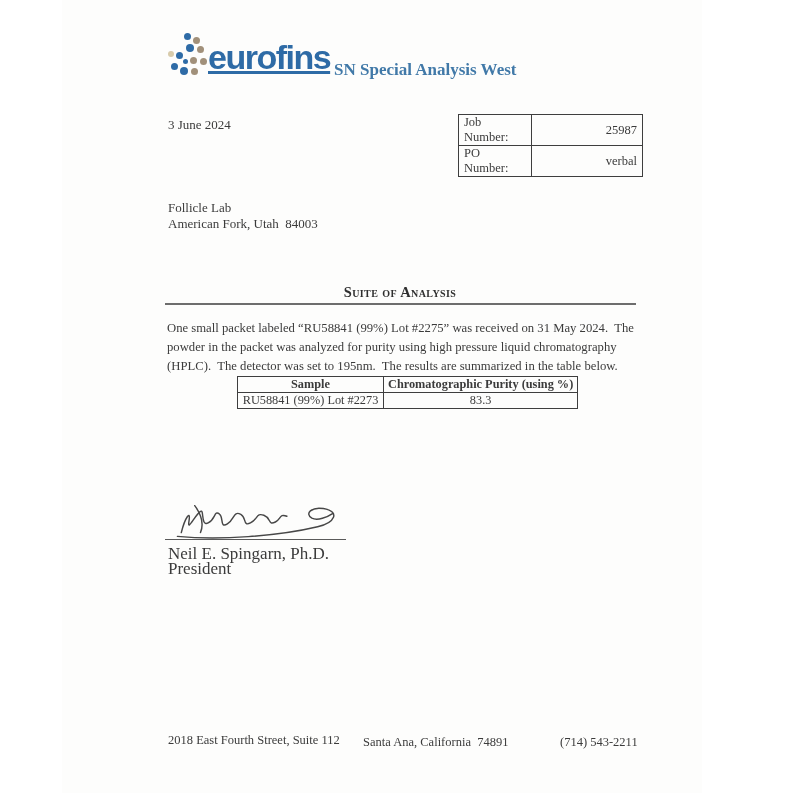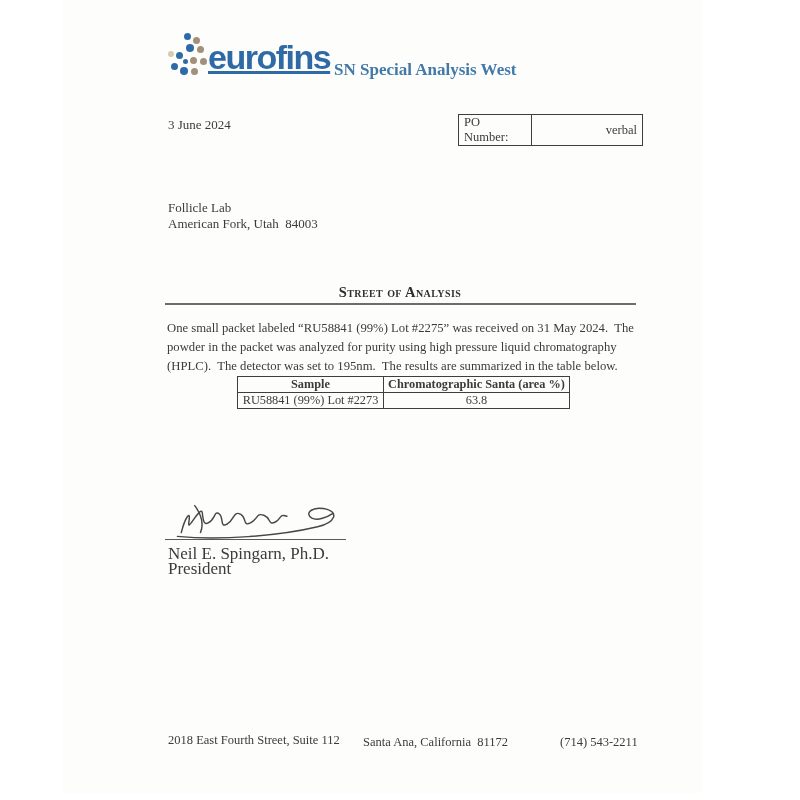--- a/index.html
+++ b/index.html
@@ -107,59 +107,63 @@
     <span class="dot-blue" style="left:5px;top:33px;width:7px;height:7px;"></span>
     <span class="dot-blue" style="left:14px;top:37px;width:8px;height:8px;"></span>
     <span class="dot-tan" style="left:25px;top:38px;width:7px;height:7px;"></span>
   </div>
   <div class="brand">eurofins</div>
   <div class="tagline">SN Special Analysis West</div>
 
   <div class="abs txt date">3 June 2024</div>
   <table class="jobtbl">
     <tbody>
+        <tr>
+      <td class="lbl">Job Number:</td>
+      <td class="val">25987</td>
+    </tr>
     <tr>
       <td class="lbl">PO Number:</td>
       <td class="val">verbal</td>
     </tr>
   </tbody>
     </table>
 
   <div class="abs addr">
     <div class="txt">Follicle Lab</div>
     <div class="txt">American Fork, Utah  84003</div>
   </div>
 
-  <div class="abs rpt-title">Street of Analysis</div>
+  <div class="abs rpt-title">Suite of Analysis</div>
   <div class="abs rule"></div>
 
   <div class="abs txt body-par">One small packet labeled “RU58841 (99%) Lot #2275” was received on 31 May 2024.  The powder in the packet was analyzed for purity using high pressure liquid chromatography (HPLC).  The detector was set to 195nm.  The results are summarized in the table below.</div>
 
   <table class="restbl">
     <tbody>
         <tr>
       <th class="c1">Sample</th>
-      <th class="c2">Chromatographic Santa (area %)</th>
+      <th class="c2">Chromatographic Purity (using %)</th>
     </tr>
     <tr>
       <td class="c1">RU58841 (99%) Lot #2273</td>
-      <td class="c2">63.8</td>
+      <td class="c2">83.3</td>
     </tr>
   </tbody>
     </table>
 
   <svg class="abs sig" viewBox="0 0 185 50" xmlns="http://www.w3.org/2000/svg">
     <g fill="none" stroke="#474747" stroke-width="1.5" stroke-linecap="round">
       <path d="M10 36 C14 20 20 12 18 24 C16 36 24 18 30 14 C34 11 30 30 38 26 C46 22 44 12 50 17 C54 20 50 32 58 27 C66 22 64 13 72 17 C78 20 74 30 82 26 C90 22 88 15 96 18 C104 21 100 29 108 25 C114 22 112 16 120 19"></path>
       <path d="M6 40 C50 44 110 40 152 30 C170 26 176 14 158 11 C146 9 138 16 146 21 C152 24 162 20 168 16"></path>
       <path d="M24 8 C30 16 34 26 30 36"></path>
     </g>
   </svg>
   <div class="abs sig-line"></div>
   <div class="abs sig-name">
     <div class="txt">Neil E. Spingarn, Ph.D.</div>
     <div class="txt">President</div>
   </div>
 
   <div class="abs txt footer-address">2018 East Fourth Street, Suite 112</div>
-  <div class="abs txt footer-city">Santa Ana, California  81172</div>
+  <div class="abs txt footer-city">Santa Ana, California  74891</div>
   <div class="abs txt footer-phone">(714) 543-2211</div>
 </div>
 
 </body></html>

